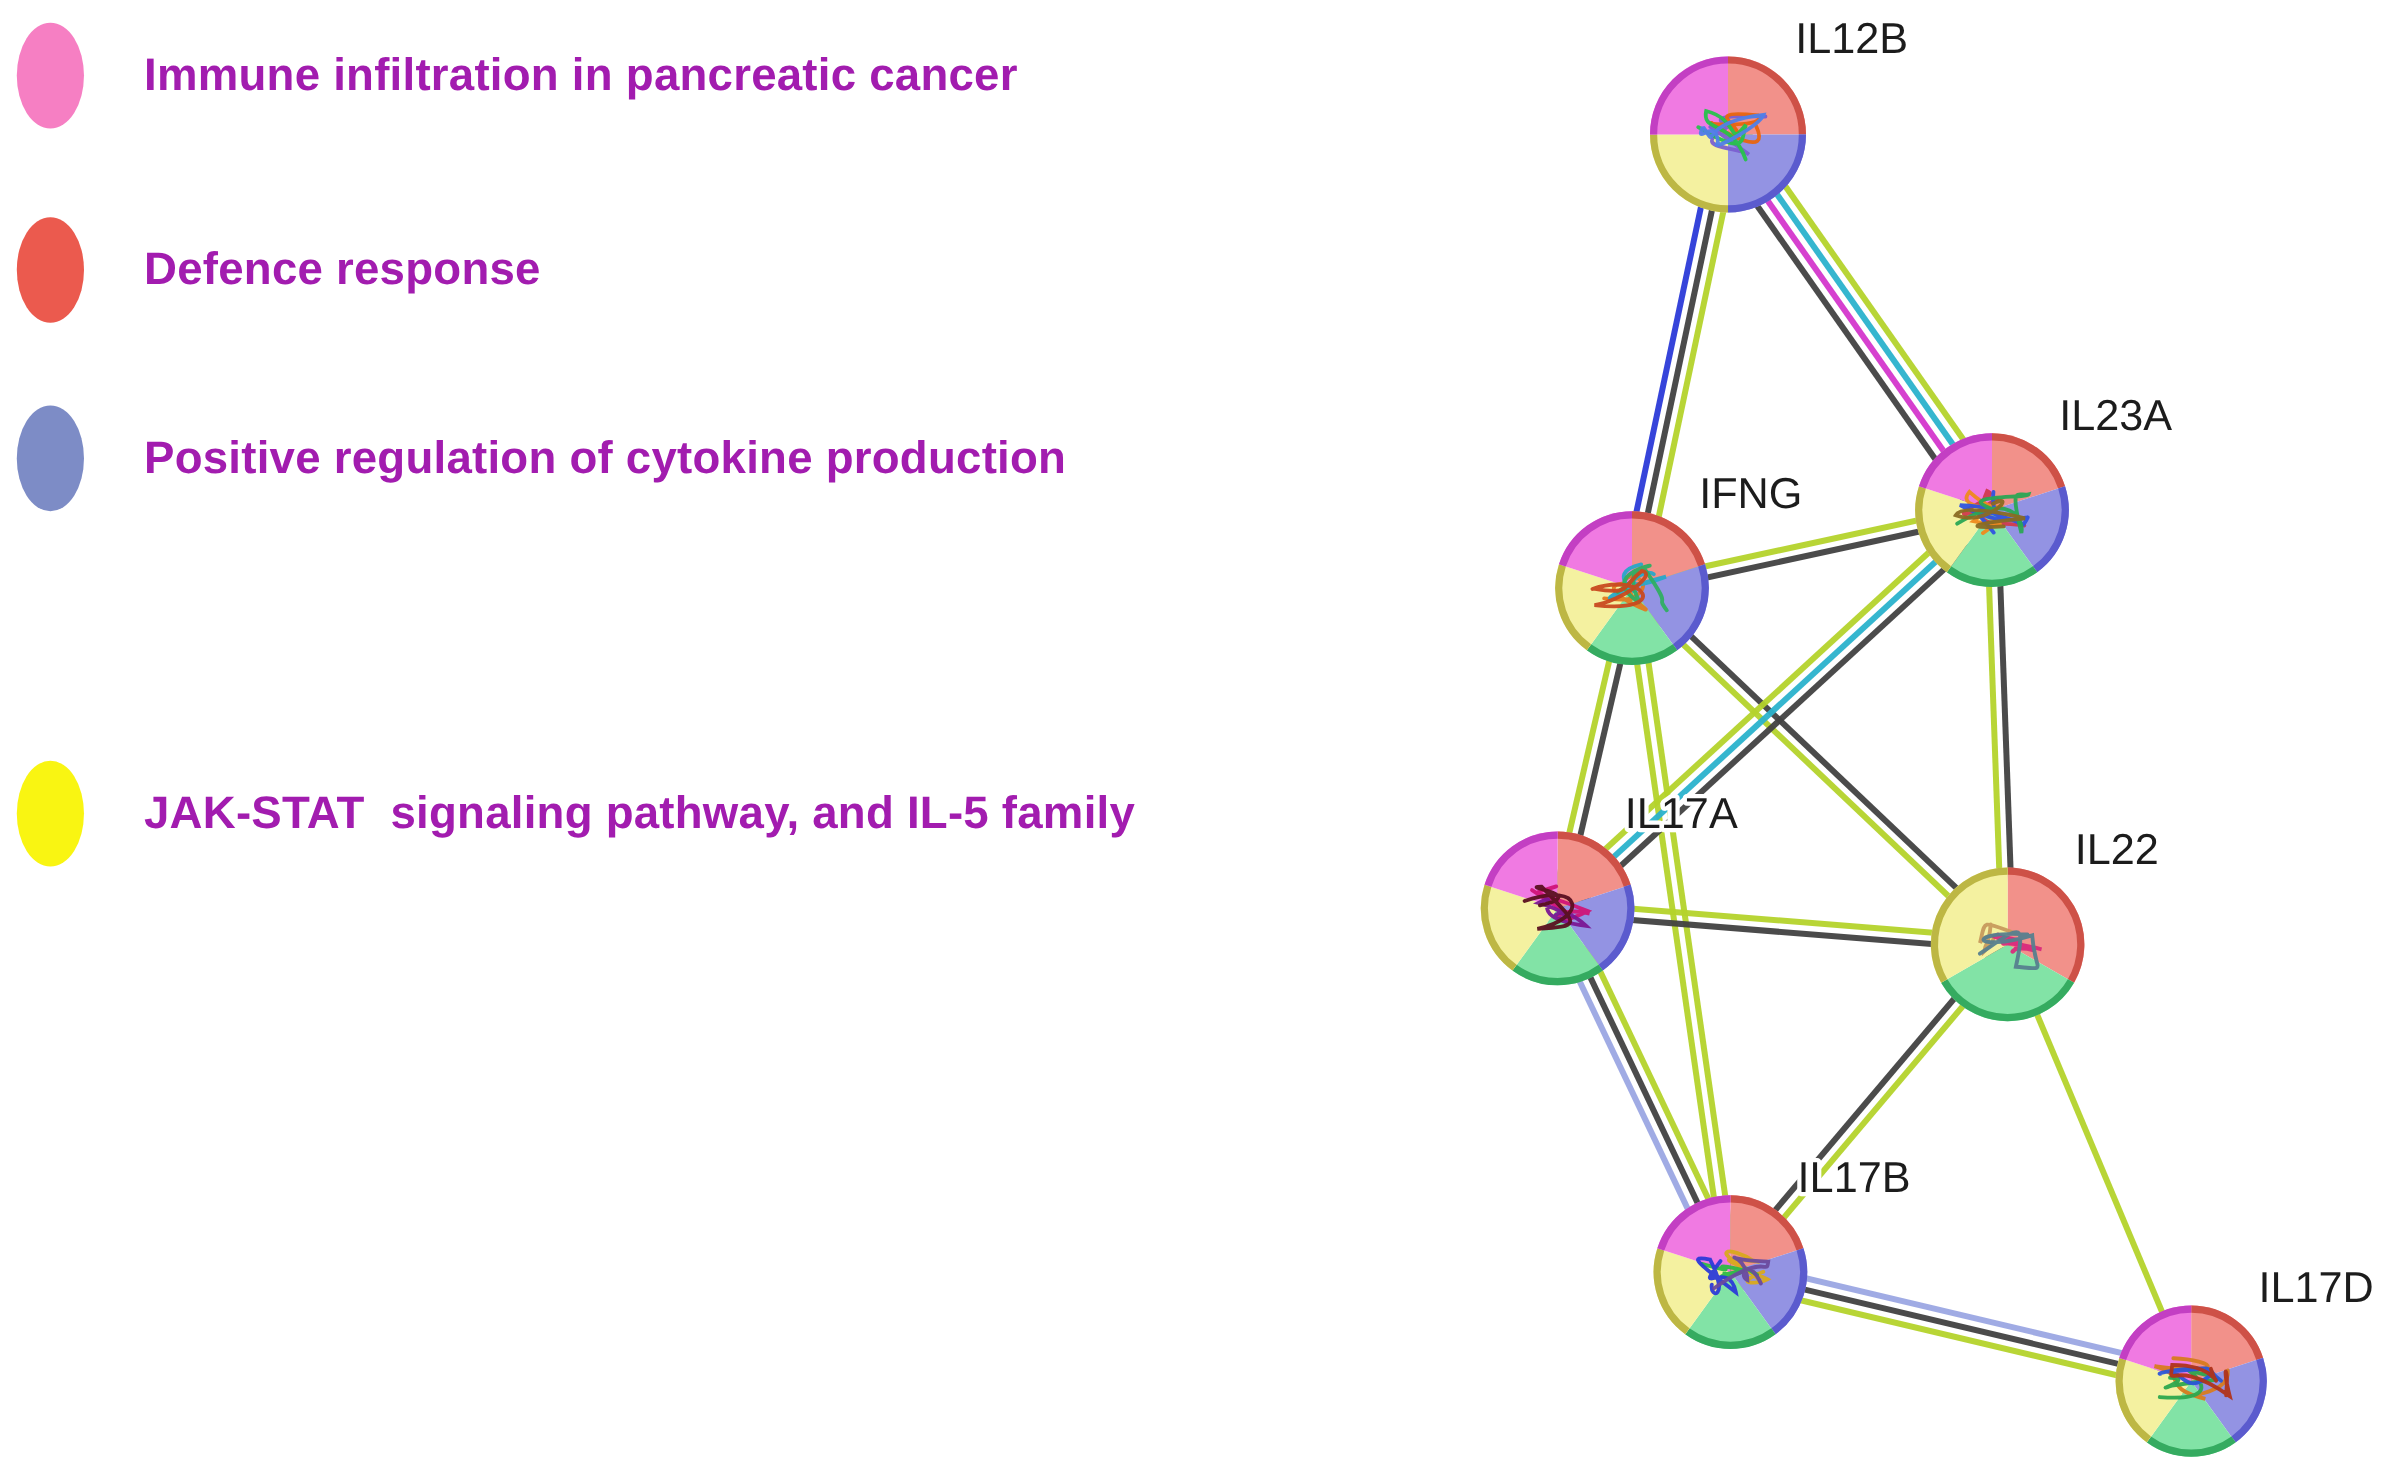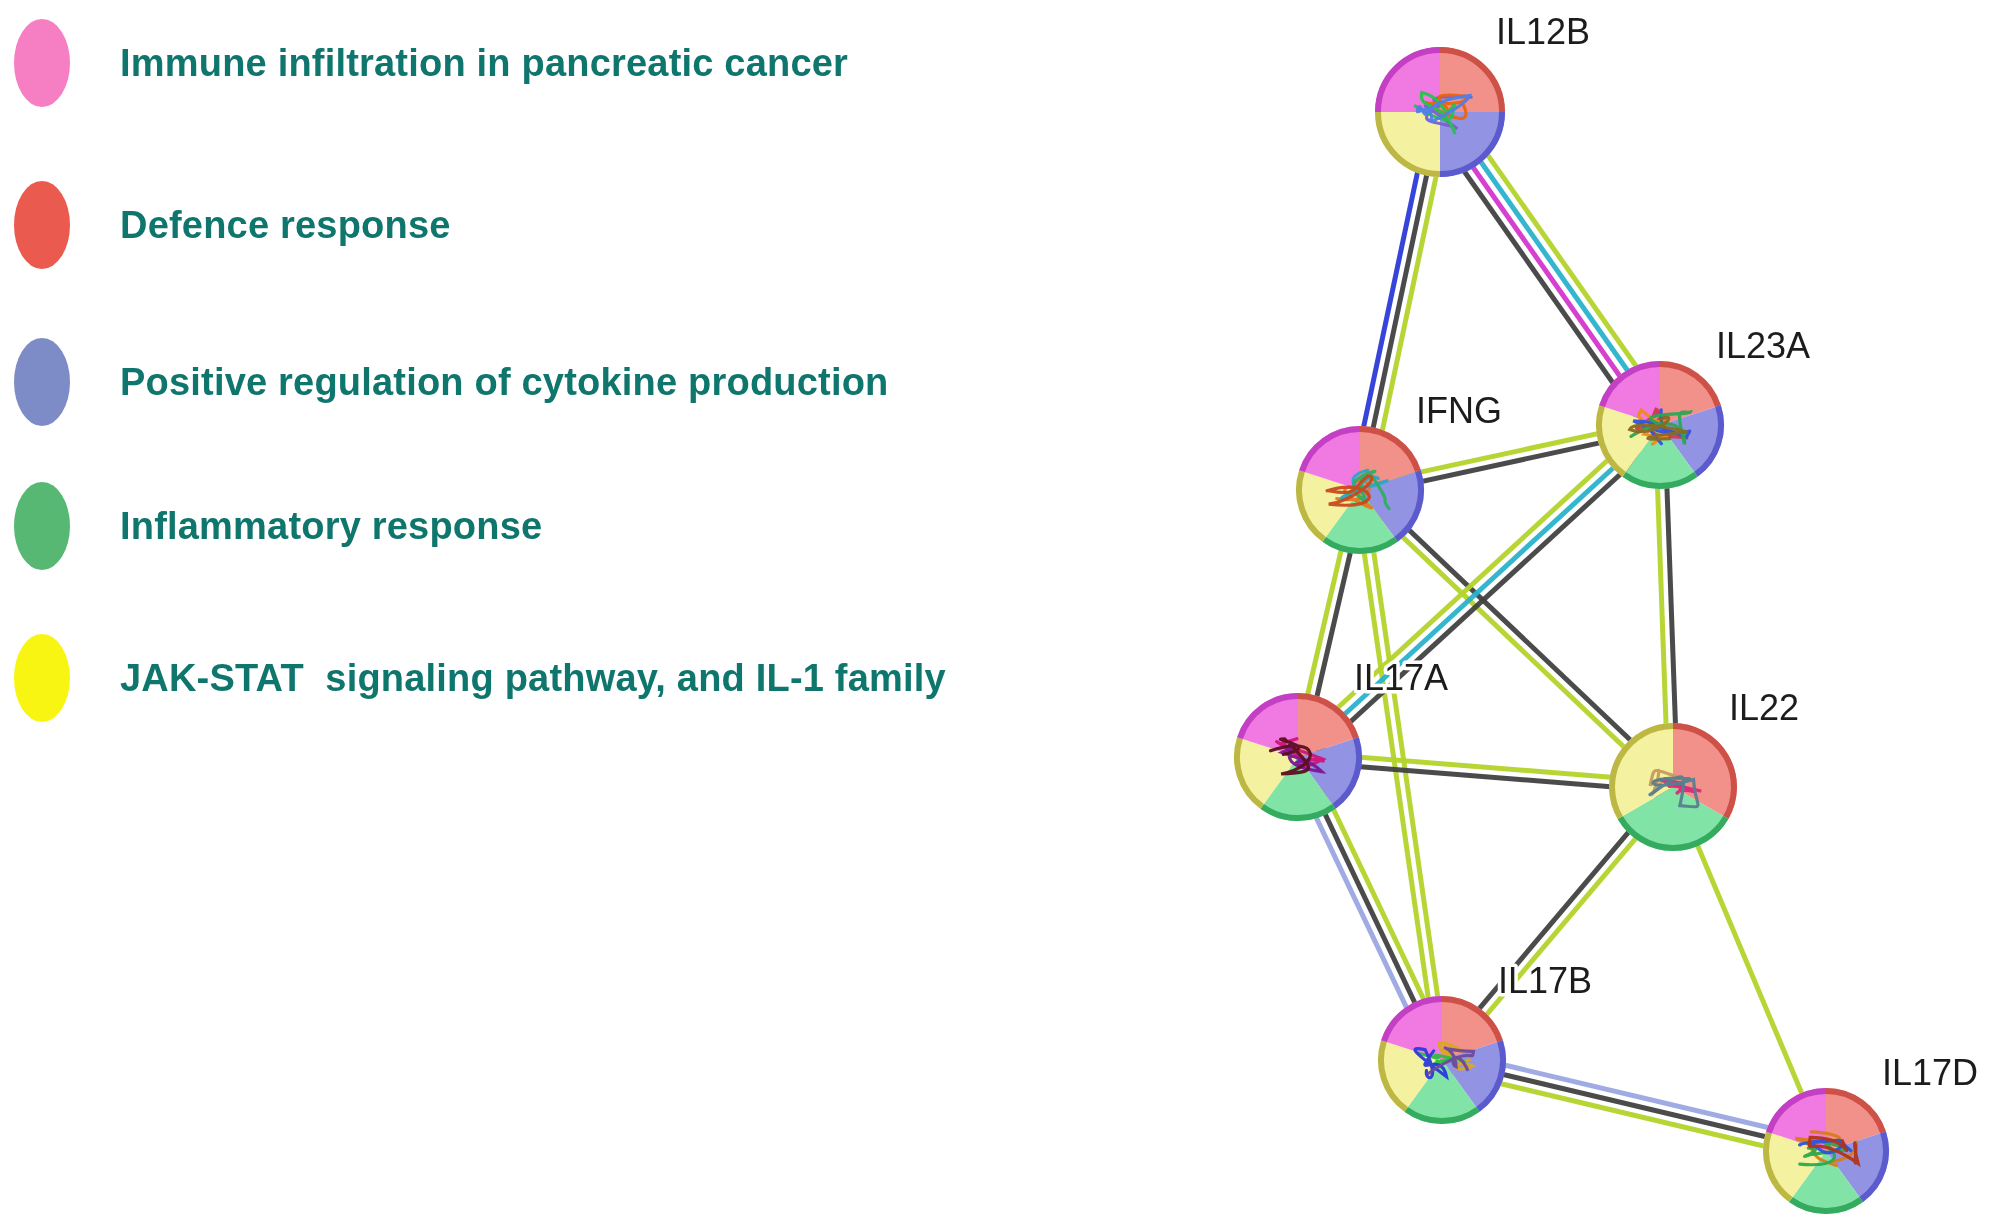--- a/index.html
+++ b/index.html
@@ -32,21 +32,21 @@
   .legend-swatch {
     width: 56px;
     height: 88px;
     border-radius: 50%;
     flex: 0 0 auto;
   }
   .legend-label {
     margin-left: 50px;
     font-size: 38px;
     font-weight: bold;
-    color: #0f766e;
+    color: #a21caf;
     white-space: pre;
     letter-spacing: 0.2px;
   }
   #network-svg {
     position: absolute;
     left: 0;
     top: 0;
   }
   .node-label {
     font-family: "Liberation Sans", sans-serif;
@@ -69,27 +69,23 @@
       <span class="legend-label">Immune infiltration in pancreatic cancer</span>
     </div>
     <div class="legend-item" style="top:337px">
       <span class="legend-swatch" style="background: rgb(125, 140, 198);"></span>
       <span class="legend-label">Positive regulation of cytokine production</span>
     </div>
     <div class="legend-item" style="top:180px">
       <span class="legend-swatch" style="background: rgb(235, 90, 78);"></span>
       <span class="legend-label">Defence response</span>
     </div>
-    <div class="legend-item" style="top:481px">
-      <span class="legend-swatch" style="background: rgb(86, 184, 115);"></span>
-      <span class="legend-label">Inflammatory response</span>
-    </div>
     <div class="legend-item" style="top:633px">
       <span class="legend-swatch" style="background: rgb(249, 245, 18);"></span>
-      <span class="legend-label">JAK-STAT  signaling pathway, and IL-1 family</span>
+      <span class="legend-label">JAK-STAT  signaling pathway, and IL-5 family</span>
     </div>
   </div>
 
   <svg id="network-svg" width="2000" height="1232" viewBox="0 0 2000 1232" xmlns="http://www.w3.org/2000/svg">
       <g>
         <g>
           <line x1="1430.7" y1="110.0" x2="1350.7" y2="488.0" stroke="#2b3ad8" stroke-width="5" stroke-opacity="0.95"></line>
           <line x1="1440.0" y1="112.0" x2="1360.0" y2="490.0" stroke="#414141" stroke-width="5" stroke-opacity="0.95"></line>
           <line x1="1449.3" y1="114.0" x2="1369.3" y2="492.0" stroke="#b4d32b" stroke-width="5" stroke-opacity="0.95"></line>
         </g>

